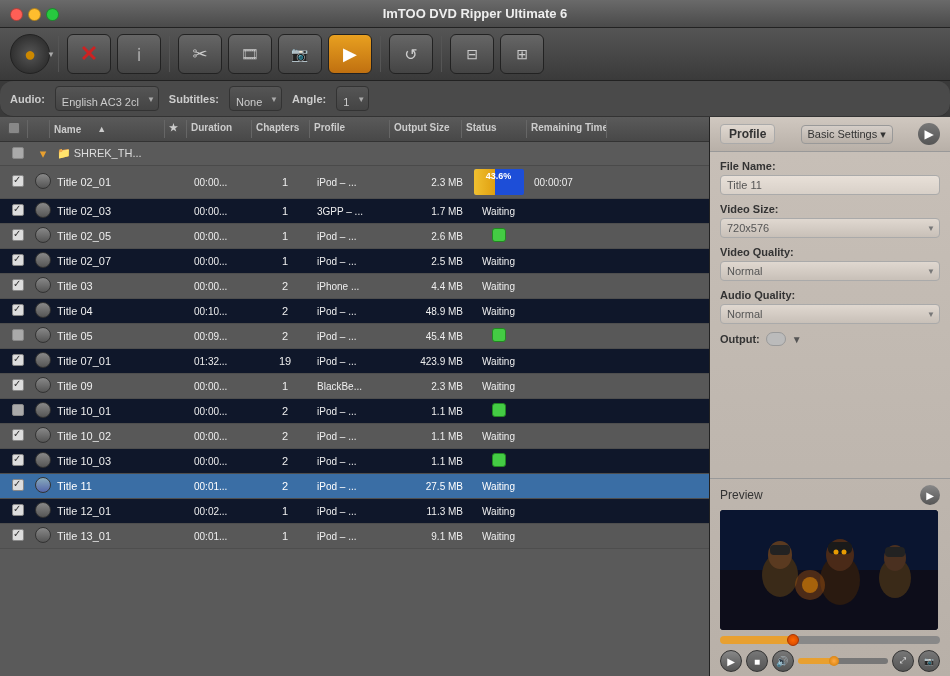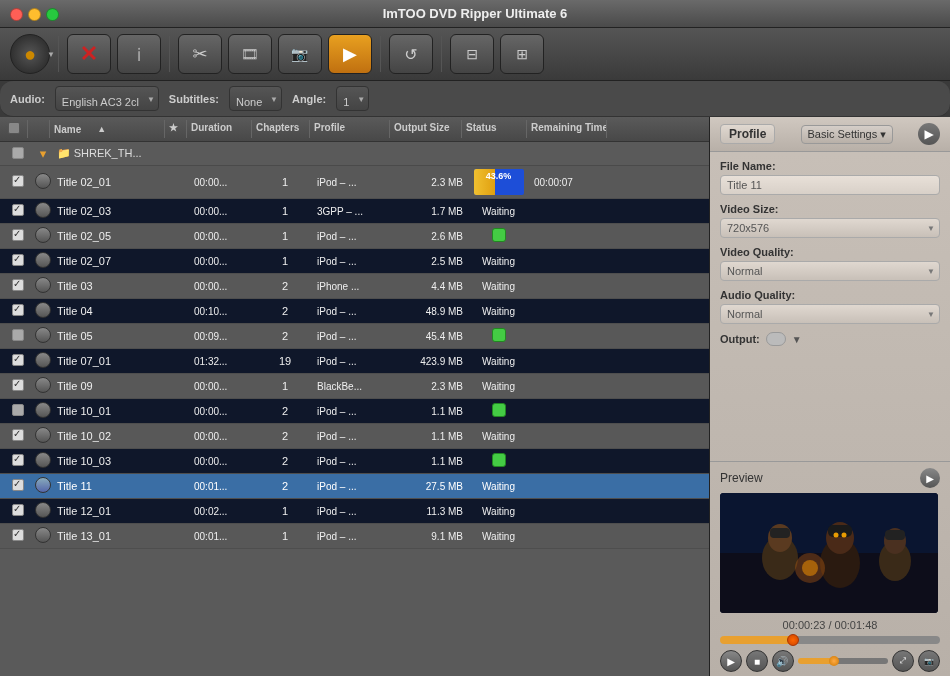--- a/index.html
+++ b/index.html
@@ -789,21 +789,20 @@
             <rect x="165" y="37" width="20" height="10" rx="4" fill="#222"></rect>
 
             <circle cx="116" cy="42" r="2.5" fill="#ffaa00" opacity="0.9"></circle>
             <circle cx="124" cy="42" r="2.5" fill="#ffaa00" opacity="0.9"></circle>
 
             <circle cx="90" cy="75" r="15" fill="#e07010" opacity="0.3"></circle>
             <circle cx="90" cy="75" r="8" fill="#ff9900" opacity="0.5"></circle>
           </svg>
         </div>
       </div>
-      <div class="preview-time">00:00:23 / 00:01:48</div>
       <div class="preview-scrubber">
         <div class="scrubber-thumb"></div>
       </div>
       <div class="preview-controls">
         <div class="ctrl-btn play">▶</div>
         <div class="ctrl-btn">■</div>
         <div class="ctrl-btn">🔊</div>
         <div class="volume-slider">
           <div class="vol-thumb"></div>
         </div>

